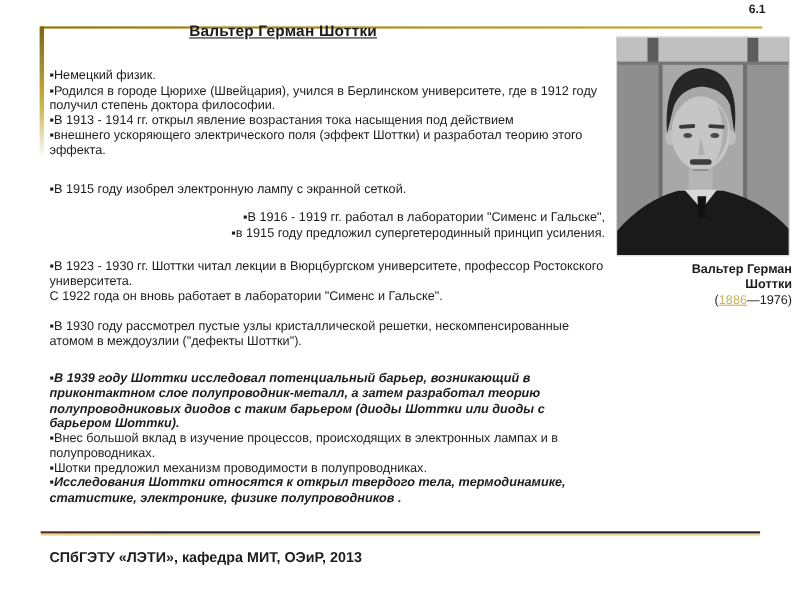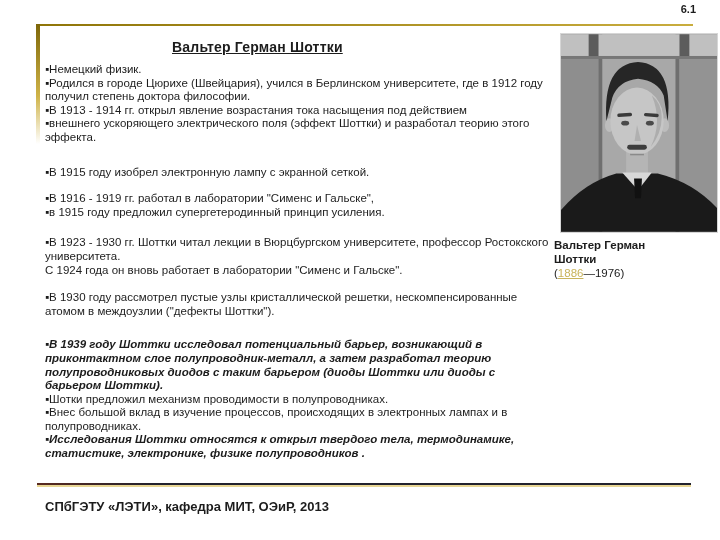--- a/index.html
+++ b/index.html
@@ -14,42 +14,42 @@
   }
   .left-bar {
     position:absolute; left:36px; top:24px; width:4px; height:120px;
     background:linear-gradient(to bottom,#7d6608,#cfb348 60%, rgba(207,179,72,0));
   }
   .slide-num {
     position:absolute; top:3px; right:24px;
     font-size:11px; font-weight:bold;
   }
   .title {
-    position:absolute; left:172px; top:39px;
+    position:absolute; left:172px; top:20px;
     font-size:14px; font-weight:bold; text-decoration:underline;
     letter-spacing:0.2px;
   }
   .content {
     position:absolute; left:45px; top:63px; width:505px;
     font-size:11.5px; line-height:13.6px;
   }
   .group { margin:0 0 13px 0; }
   .group:nth-child(1){ margin-bottom:21px; }
   .group:nth-child(2){ margin-bottom:13px; }
-  .group:nth-child(3){ margin-bottom:17px; }
+  .group:nth-child(3){ margin-bottom:17px;text-align:right; }
   .group:nth-child(4){ margin-bottom:14px; }
   .group:nth-child(5){ margin-bottom:20px; }
   .line.em { font-weight:bold; font-style:italic; }
   .photo {
     position:absolute; left:560px; top:33px; width:158px; height:200px;
     border:1px solid #d6d6d6; box-sizing:border-box; display:block;
   }
   .caption {
     position:absolute; left:554px; top:238px; width:166px;
-    text-align:left; font-size:11.5px; line-height:14px; font-weight:bold;
+    text-align:right; font-size:11.5px; line-height:14px; font-weight:bold;
   }
   .caption .years { font-weight:normal; }
   .year-link { text-decoration:underline; cursor:pointer; }
   .footer-rule {
     position:absolute; left:37px; top:483px; width:654px; height:2px;
     background:linear-gradient(to right,#5a2a20,#22222e 18%,#22222e);
     box-shadow:0 2px 0 #e8d694;
   }
   .footer {
     position:absolute; left:45px; top:499px;
@@ -75,29 +75,29 @@
     </div>
     <div class="group">
       <div class="line">▪В 1915 году изобрел электронную лампу с экранной сеткой.</div>
     </div>
     <div class="group">
       <div class="line">▪В 1916 - 1919 гг. работал в лаборатории "Сименс и Гальске",</div>
       <div class="line">▪в 1915 году предложил супергетеродинный принцип усиления.</div>
     </div>
     <div class="group">
       <div class="line">▪В 1923 - 1930 гг. Шоттки читал лекции в Вюрцбургском университете, профессор Ростокского университета.</div>
-      <div class="line">С 1924 года он вновь работает в лаборатории "Сименс и Гальске".</div>
+      <div class="line">С 1922 года он вновь работает в лаборатории "Сименс и Гальске".</div>
     </div>
     <div class="group">
       <div class="line">▪В 1930 году рассмотрел пустые узлы кристаллической решетки, нескомпенсированные атомом в междоузлии ("дефекты Шоттки").</div>
     </div>
     <div class="group">
       <div class="line em">▪В 1939 году Шоттки исследовал потенциальный барьер, возникающий в приконтактном слое полупроводник-металл, а затем разработал  теорию полупроводниковых диодов с таким барьером (диоды Шоттки или диоды с барьером Шоттки).</div>
+      <div class="line">▪Внес большой вклад в изучение процессов, происходящих в электронных лампах и в полупроводниках.</div>
       <div class="line">▪Шотки предложил механизм проводимости в полупроводниках.</div>
-      <div class="line">▪Внес большой вклад в изучение процессов, происходящих в электронных лампах и в полупроводниках.</div>
       <div class="line em">▪Исследования Шоттки относятся к открыл твердого тела, термодинамике, статистике, электронике, физике полупроводников .</div>
     </div>
   </div>
 
 <svg class="photo" viewBox="0 0 158 200" xmlns="http://www.w3.org/2000/svg">
   <rect width="158" height="200" fill="#9c9c9c"></rect>
   <rect x="0" width="38" height="200" fill="#8e8e8e"></rect>
   <rect x="38" width="4" height="200" fill="#6f6f6f"></rect>
   <rect x="42" width="74" height="200" fill="#a8a8a8"></rect>
   <rect x="116" width="4" height="200" fill="#6f6f6f"></rect>

